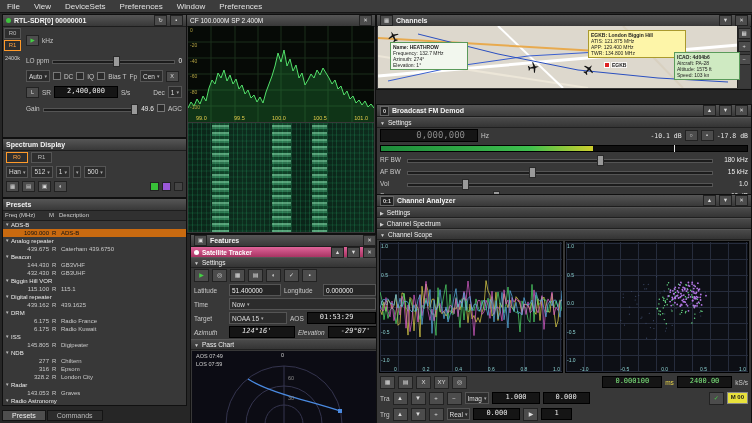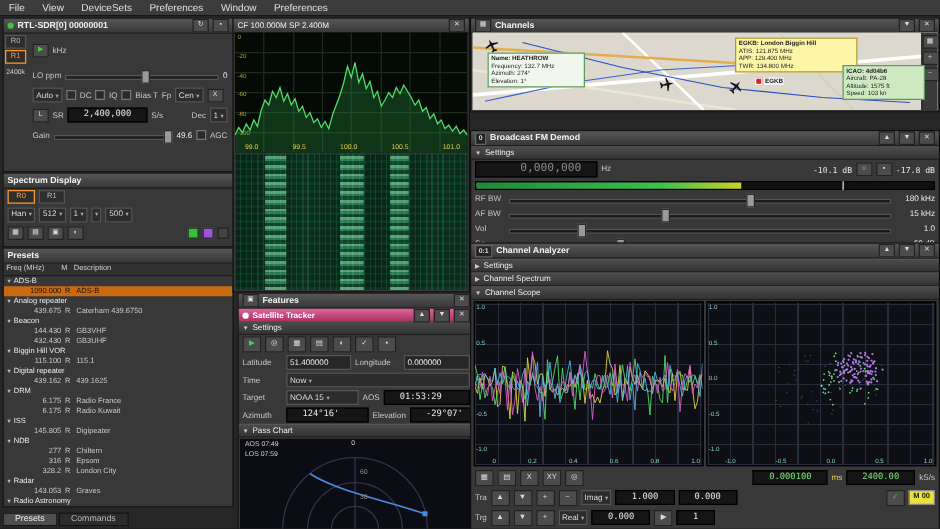--- a/index.html
+++ b/index.html
@@ -514,21 +514,21 @@
     <div class="row" style="height:12px;">
       <span class="flbl" style="width:32px">Time</span>
       <span class="combo" style="flex:1">Now</span>
     </div>
     <div class="row" style="height:12px;">
       <span class="flbl" style="width:32px">Target</span>
       <span class="combo" style="width:52px">NOAA 15</span>
       <span class="flbl">AOS</span>
       <span class="lcd" style="flex:1">01:53:29</span>
     </div>
-    <div class="row" style="height:12px;">
+    <div class="row" style="height:12px;font-style:italic;">
       <span class="flbl" style="width:32px">Azimuth</span>
       <span class="lcd" style="width:40px">124°16'</span>
       <span class="flbl">Elevation</span>
       <span class="lcd" style="flex:1">-29°07'</span>
     </div>
     <div class="sectionhdr">
       <span class="tri">▼</span>
       <span>Pass Chart</span>
     </div>
     <div class="polar-wrap">

